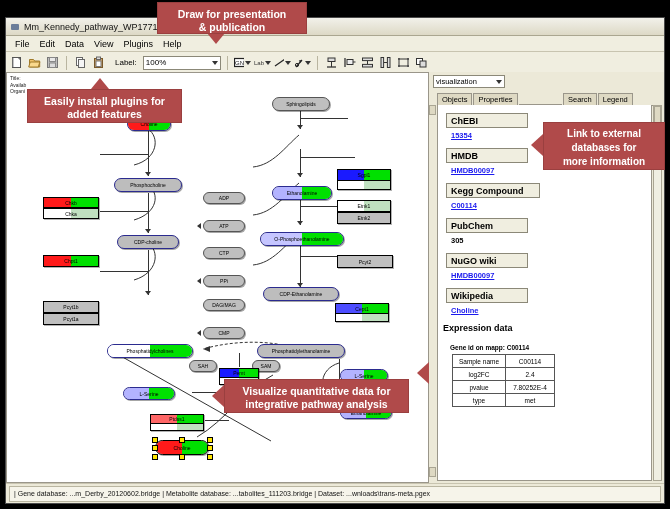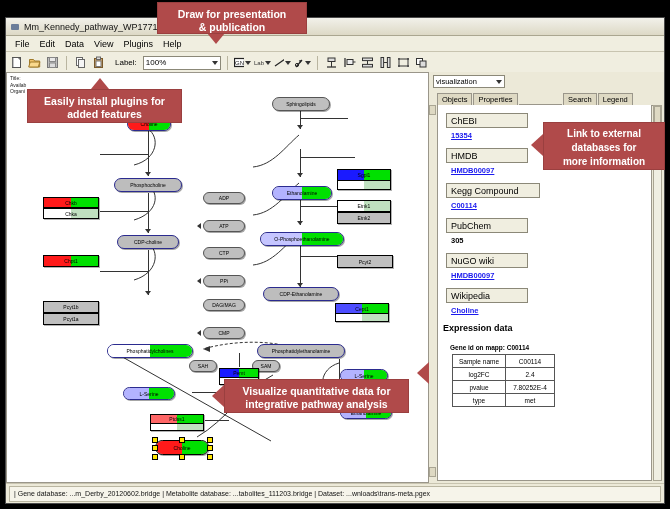--- a/index.html
+++ b/index.html
@@ -76,21 +76,21 @@
             border:1px solid #8b8878;font-size:7.5px;display:flex;align-items:center;
             justify-content:space-between;padding:0 2px;box-sizing:border-box;}
   .tabrow{position:absolute;left:8px;top:20px;right:4px;height:13px;display:flex;align-items:flex-end;
           border-bottom:1px solid #9a968a;}
   .tab{font-size:7.5px;padding:1px 4px;border:1px solid #9a968a;border-bottom:none;
        background:#ded9c3;margin-right:1px;color:#000;}
   .tab.active{background:#f6f4e8;position:relative;top:12px;padding-bottom:2px;font-weight:normal;}
   .rpane{position:absolute;left:8px;top:33px;right:12px;bottom:2px;background:#fff;
          border:1px solid #9a968a;border-top:none;overflow:hidden;}
   .dbhdr{margin:8px 0 0 8px;width:82px;height:15px;background:#f0eee0;border:1px solid #8b8878;
-         display:flex;align-items:center;padding-left:4px;font-size:9px;font-weight:normal;color:#000;
+         display:flex;align-items:center;padding-left:4px;font-size:9px;font-weight:bold;color:#000;
          box-sizing:border-box;}
   .dblink{margin:3px 0 0 13px;font-size:7.5px;color:#1a1aee;text-decoration:underline;font-weight:bold;}
   .dbplain{margin:3px 0 0 13px;font-size:7.5px;color:#000;font-weight:bold;}
   .exptitle{margin:8px 0 0 5px;font-size:9px;font-weight:bold;color:#000;}
   .geneid{margin:11px 0 0 12px;font-size:6.5px;font-weight:bold;color:#000;}
   table.exp{margin:3px 0 0 14px;border-collapse:collapse;}
   table.exp td{border:1px solid #555;font-size:6.5px;text-align:center;height:12px;
                padding:0 2px;color:#000;background:#fff;}
   table.exp td.k{width:48px;}
   table.exp td.v{width:44px;}

